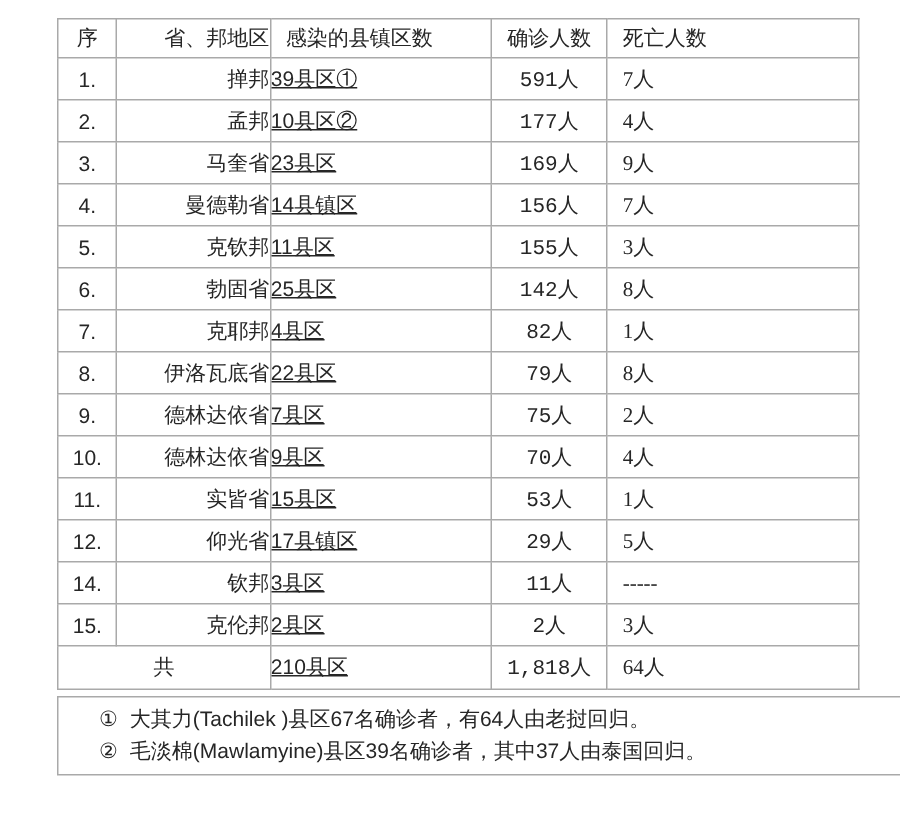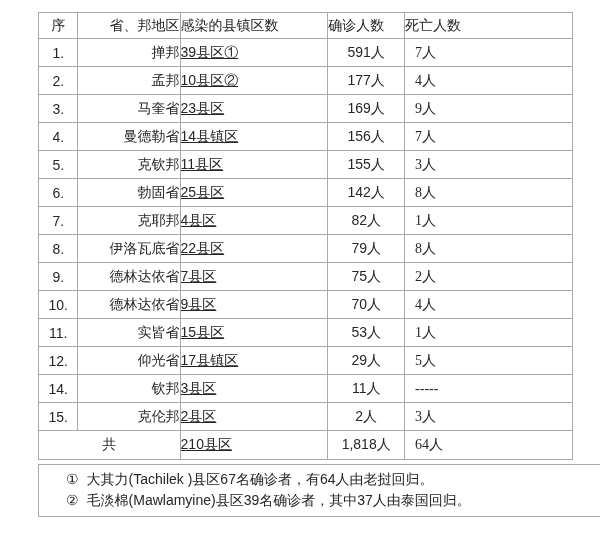--- a/index.html
+++ b/index.html
@@ -30,24 +30,24 @@
   }
   .tbl thead th { height: 26px; }
   .tbl tbody td { height: 28px; }
   .tbl .total-row td { height: 29px; }
 
   
   .c-no     { text-align: center; }
   .c-region { text-align: right; padding-left: 12px; }
   .c-town   { text-align: left; }
   .town-val { display: inline-block; width: 118px; text-align: left; text-decoration: underline; }
-  .c-conf   { text-align: center; }
+  .c-conf   { text-align: center; font-family: Liberation Mono, monospace; }
   .c-death  { text-align: left; }
   .death-val{ display: inline-block; width: 62px; margin-left: 10px; text-align: left; font-family: Liberation Serif, serif; }
-  th.c-town, th.c-conf, th.c-death { text-align: left; }
+  th.c-town, th.c-conf, th.c-death { text-align: left; padding-left: 10px; }
   .t-label  { text-align: center; }
 
   
   .footnote-box {
     width: 591px;
     margin-top: 4px;
     border: 1px solid #a9a9a9;
     padding: 4px 8px 5px 27px;
   }
   .fn-line { font-size: 14px; line-height: 21px; white-space: nowrap; }

